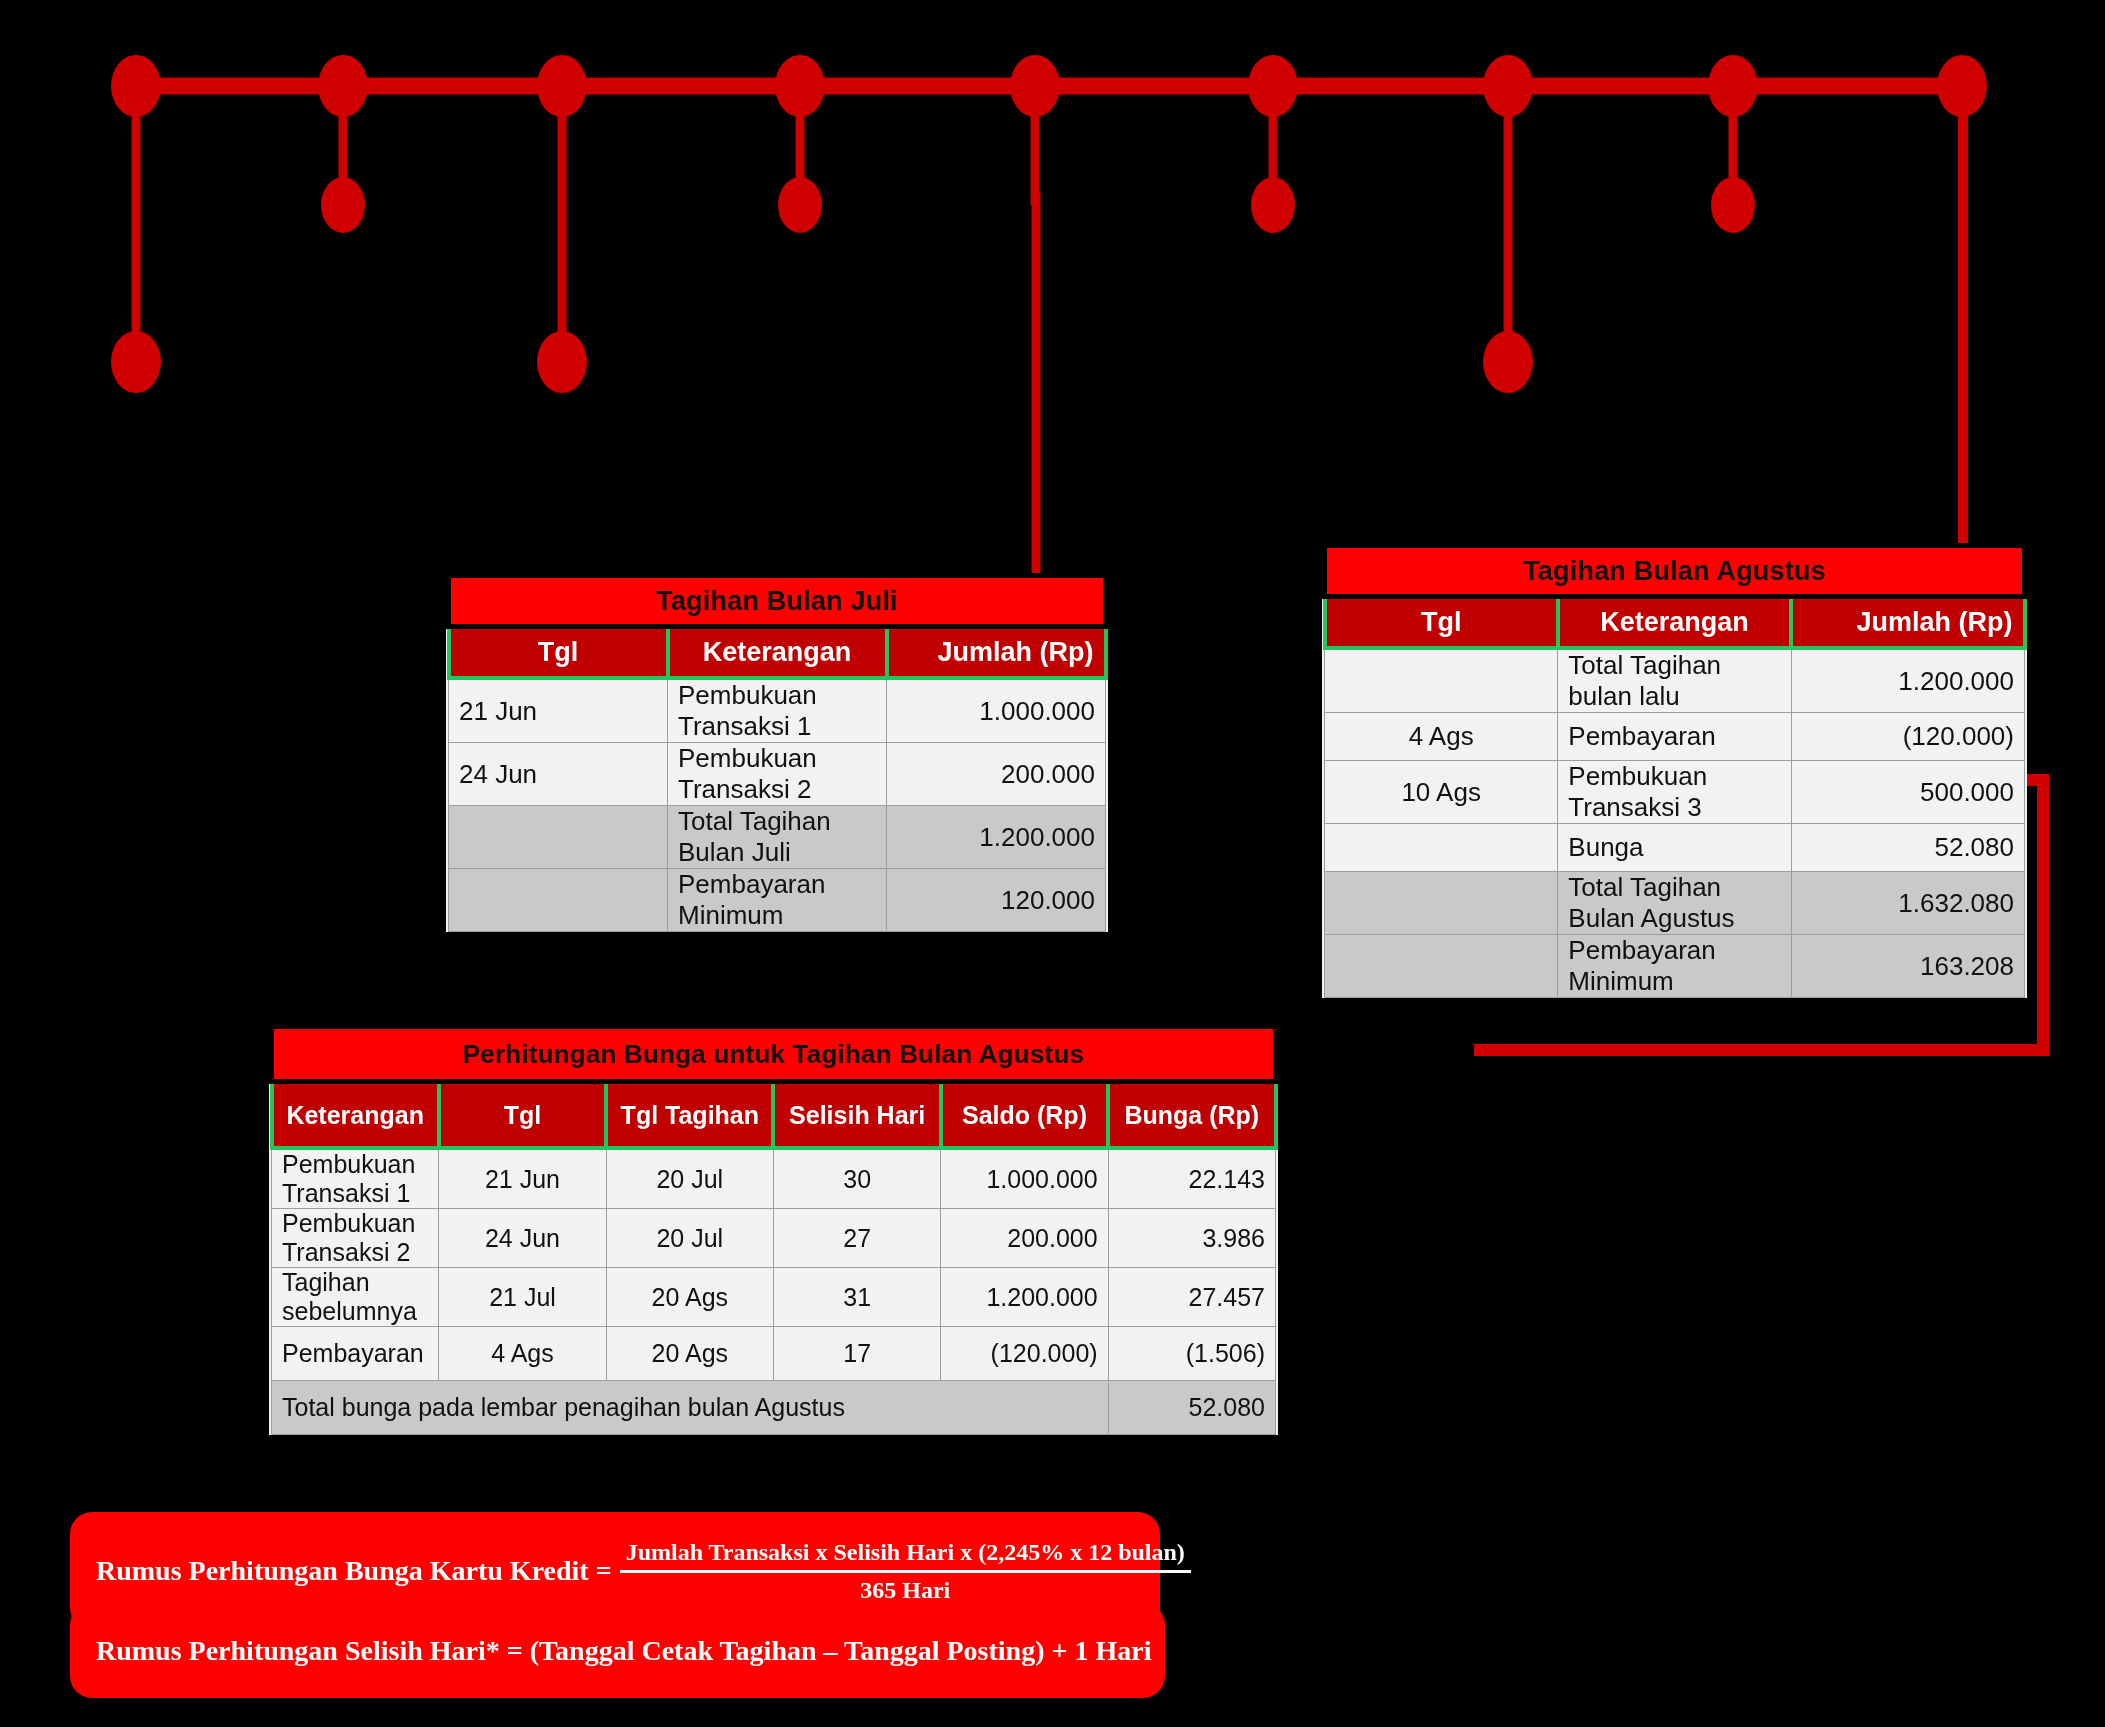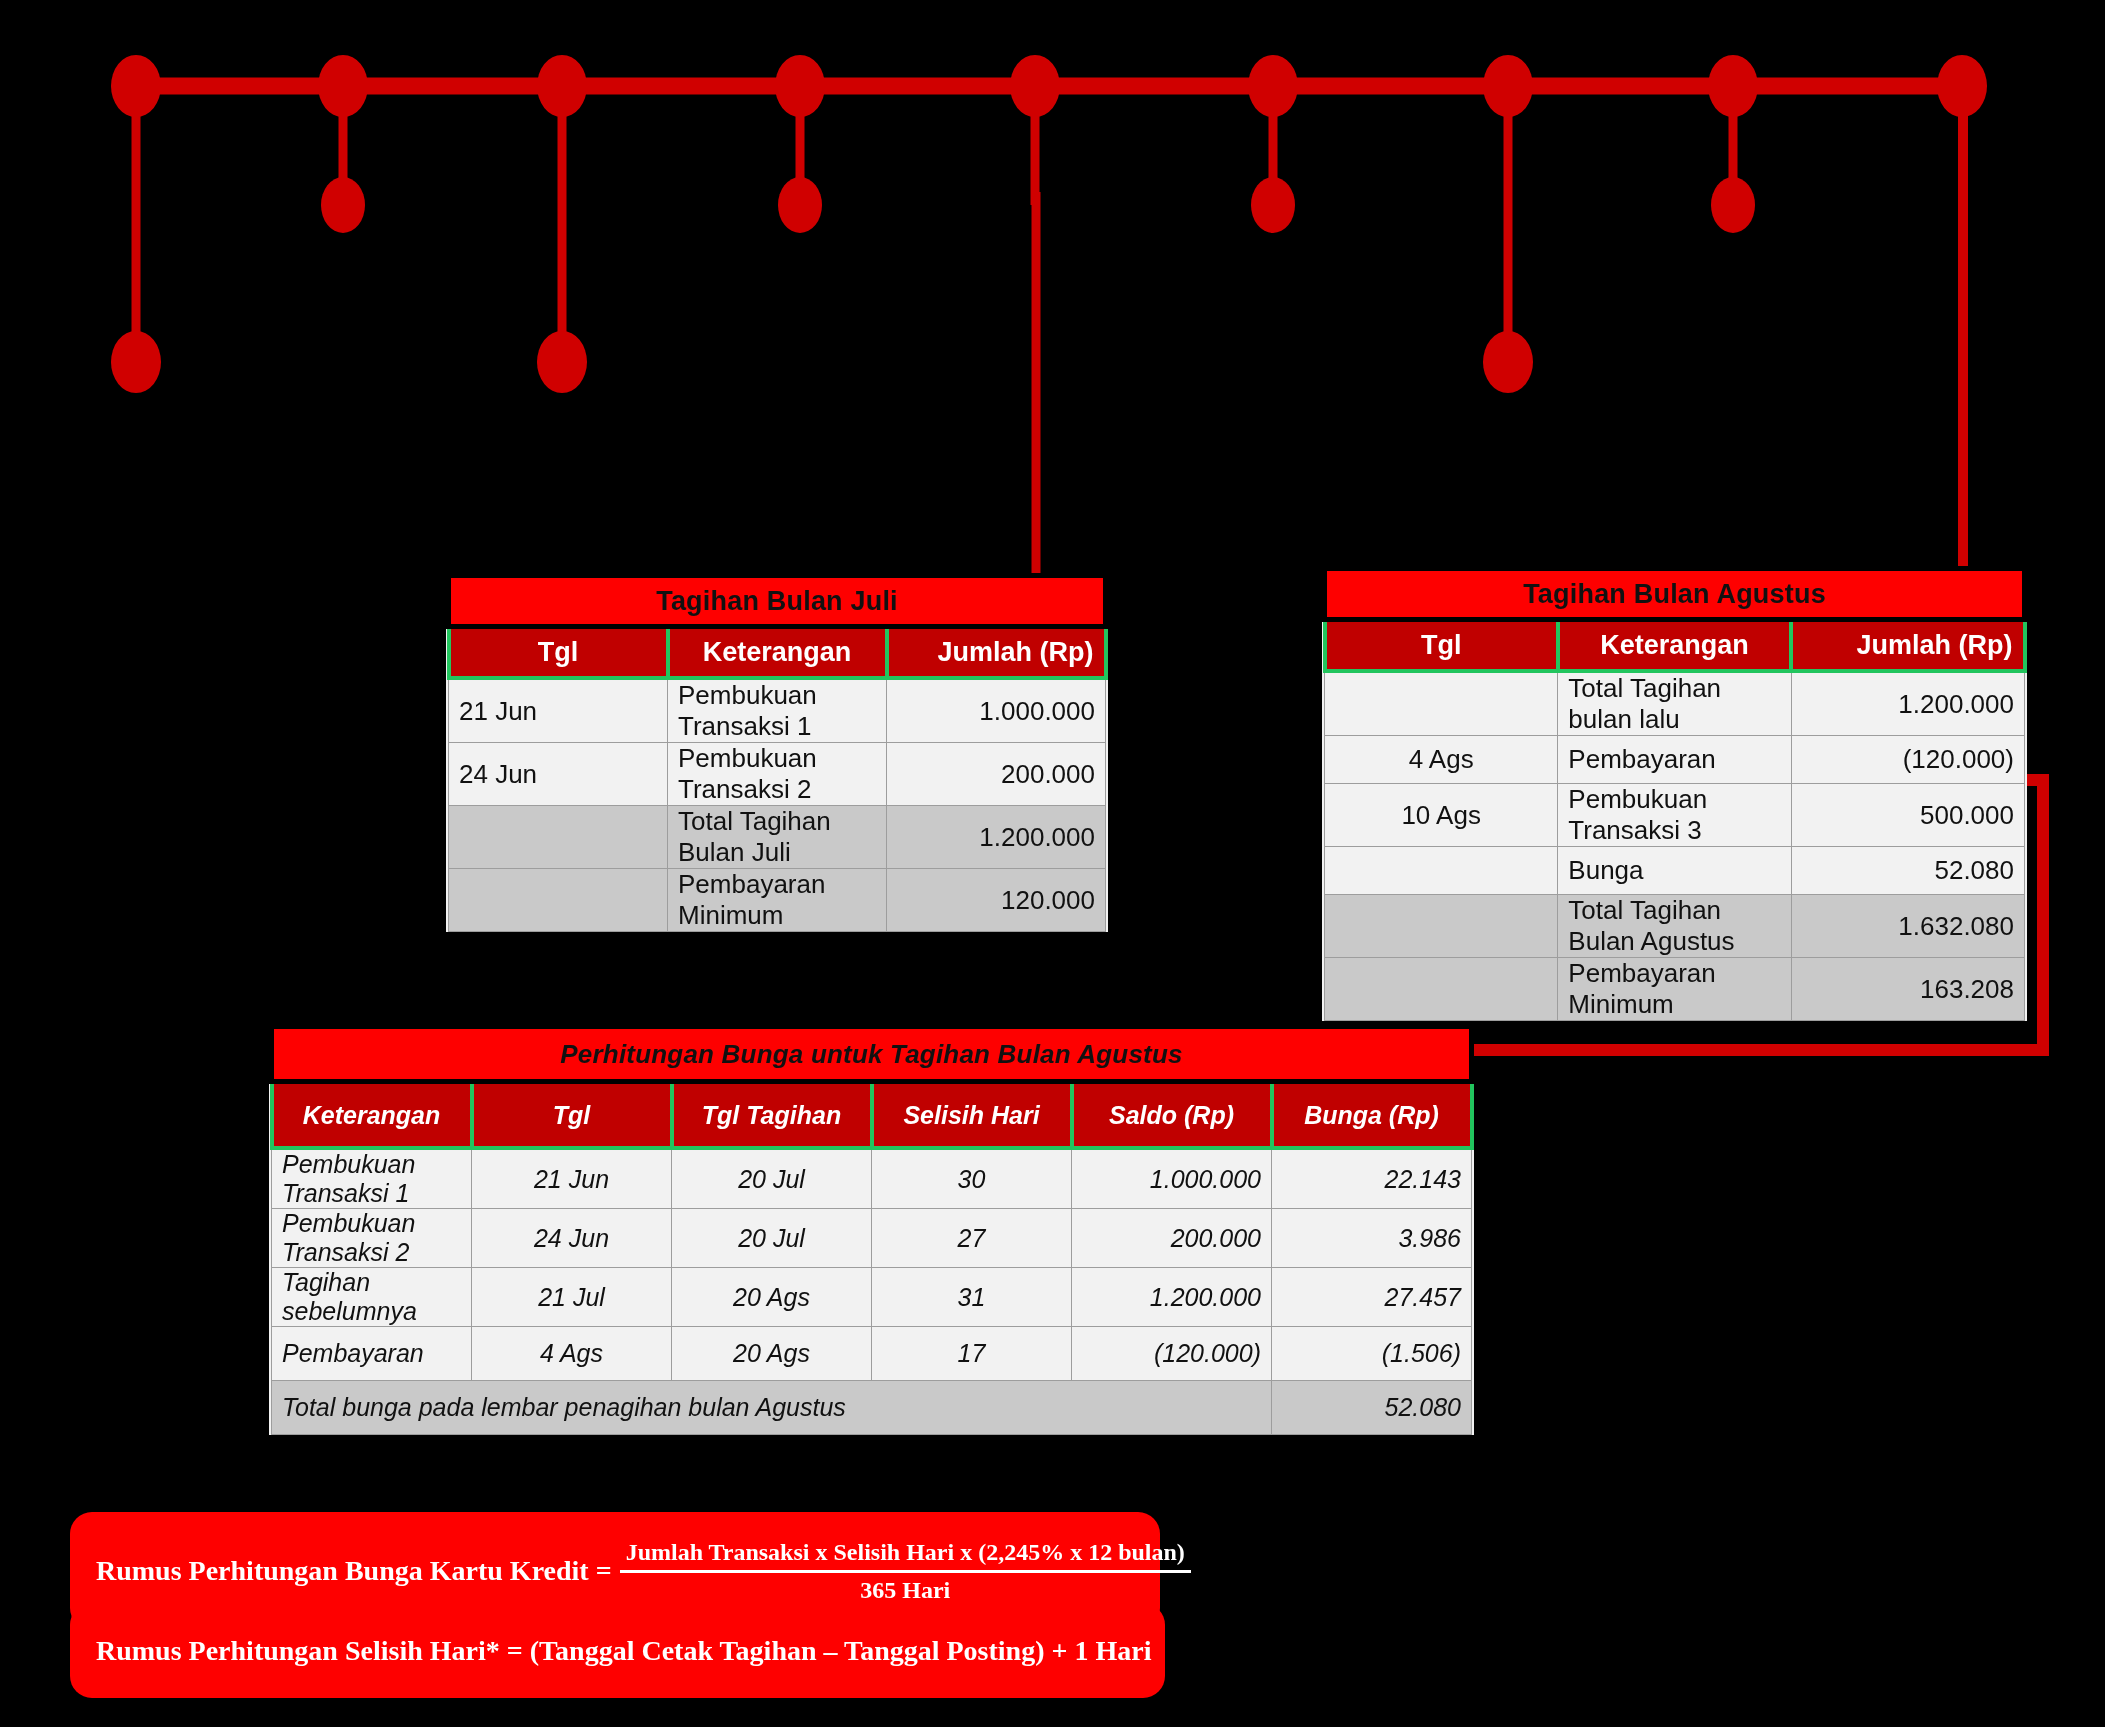--- a/index.html
+++ b/index.html
@@ -31,30 +31,30 @@
   
   #tbl-juli{left:446px;top:573px;width:662px;font-size:26px;}
   #tbl-juli .title-cell{height:46px;font-size:27px;}
   #tbl-juli .hdr{height:47px;font-size:27px;}
   #tbl-juli td{height:48px;color:#111;}
   #tbl-juli .c-tgl{width:150px;}
   #tbl-juli .c-ket{width:330px;}
   #tbl-juli .c-jml{width:182px;}
 
   
-  #tbl-agustus{left:1322px;top:566px;width:705px;font-size:26px;}
+  #tbl-agustus{left:1322px;top:543px;width:705px;font-size:26px;}
   #tbl-agustus .title-cell{height:46px;font-size:27px;}
   #tbl-agustus .hdr{height:47px;font-size:27px;}
   #tbl-agustus td{height:47px;color:#111;}
   #tbl-agustus .c-tgl{width:122px;}
   #tbl-agustus .c-ket{width:395px;}
   #tbl-agustus .c-jml{width:188px;}
 
   
-  #tbl-bunga{left:269px;top:1024px;width:1205px;font-size:25px;font-style:italic;}
+  #tbl-bunga{left:269px;top:1024px;width:1009px;font-size:25px;}
   #tbl-bunga .title-cell{height:50px;font-size:26px;}
   #tbl-bunga .hdr{height:62px;font-size:25px;text-align:center;vertical-align:middle;}
   #tbl-bunga td{height:53px;color:#111;}
   #tbl-bunga .c-ket{width:325px;}
   #tbl-bunga .c-tgl{width:130px;}
   #tbl-bunga .c-tgt{width:155px;}
   #tbl-bunga .c-sel{width:175px;}
   #tbl-bunga .c-sal{width:158px;}
   #tbl-bunga .c-bng{width:160px;}
 

